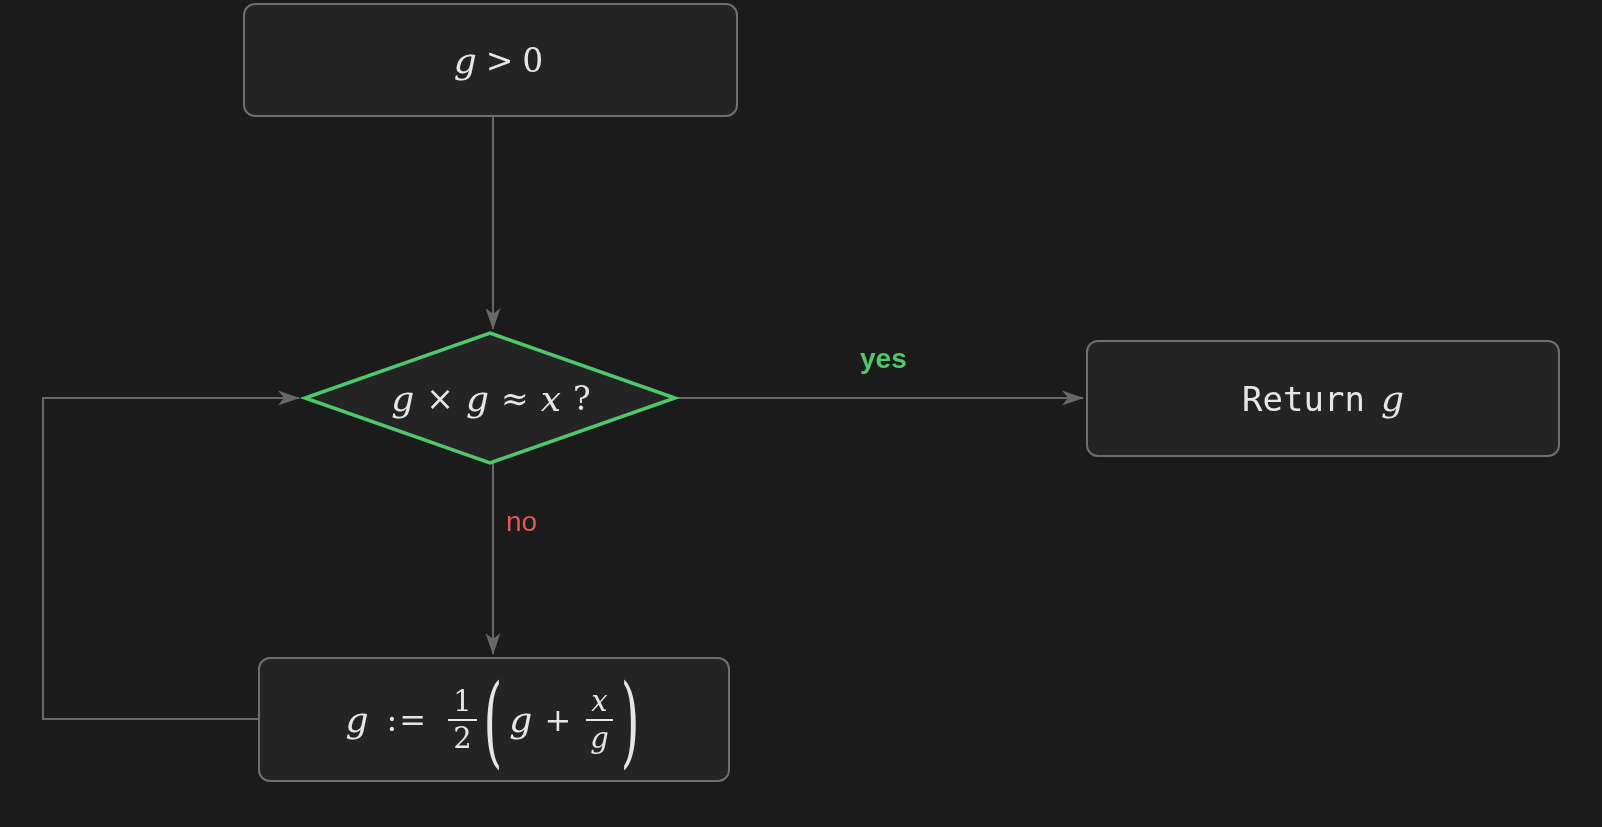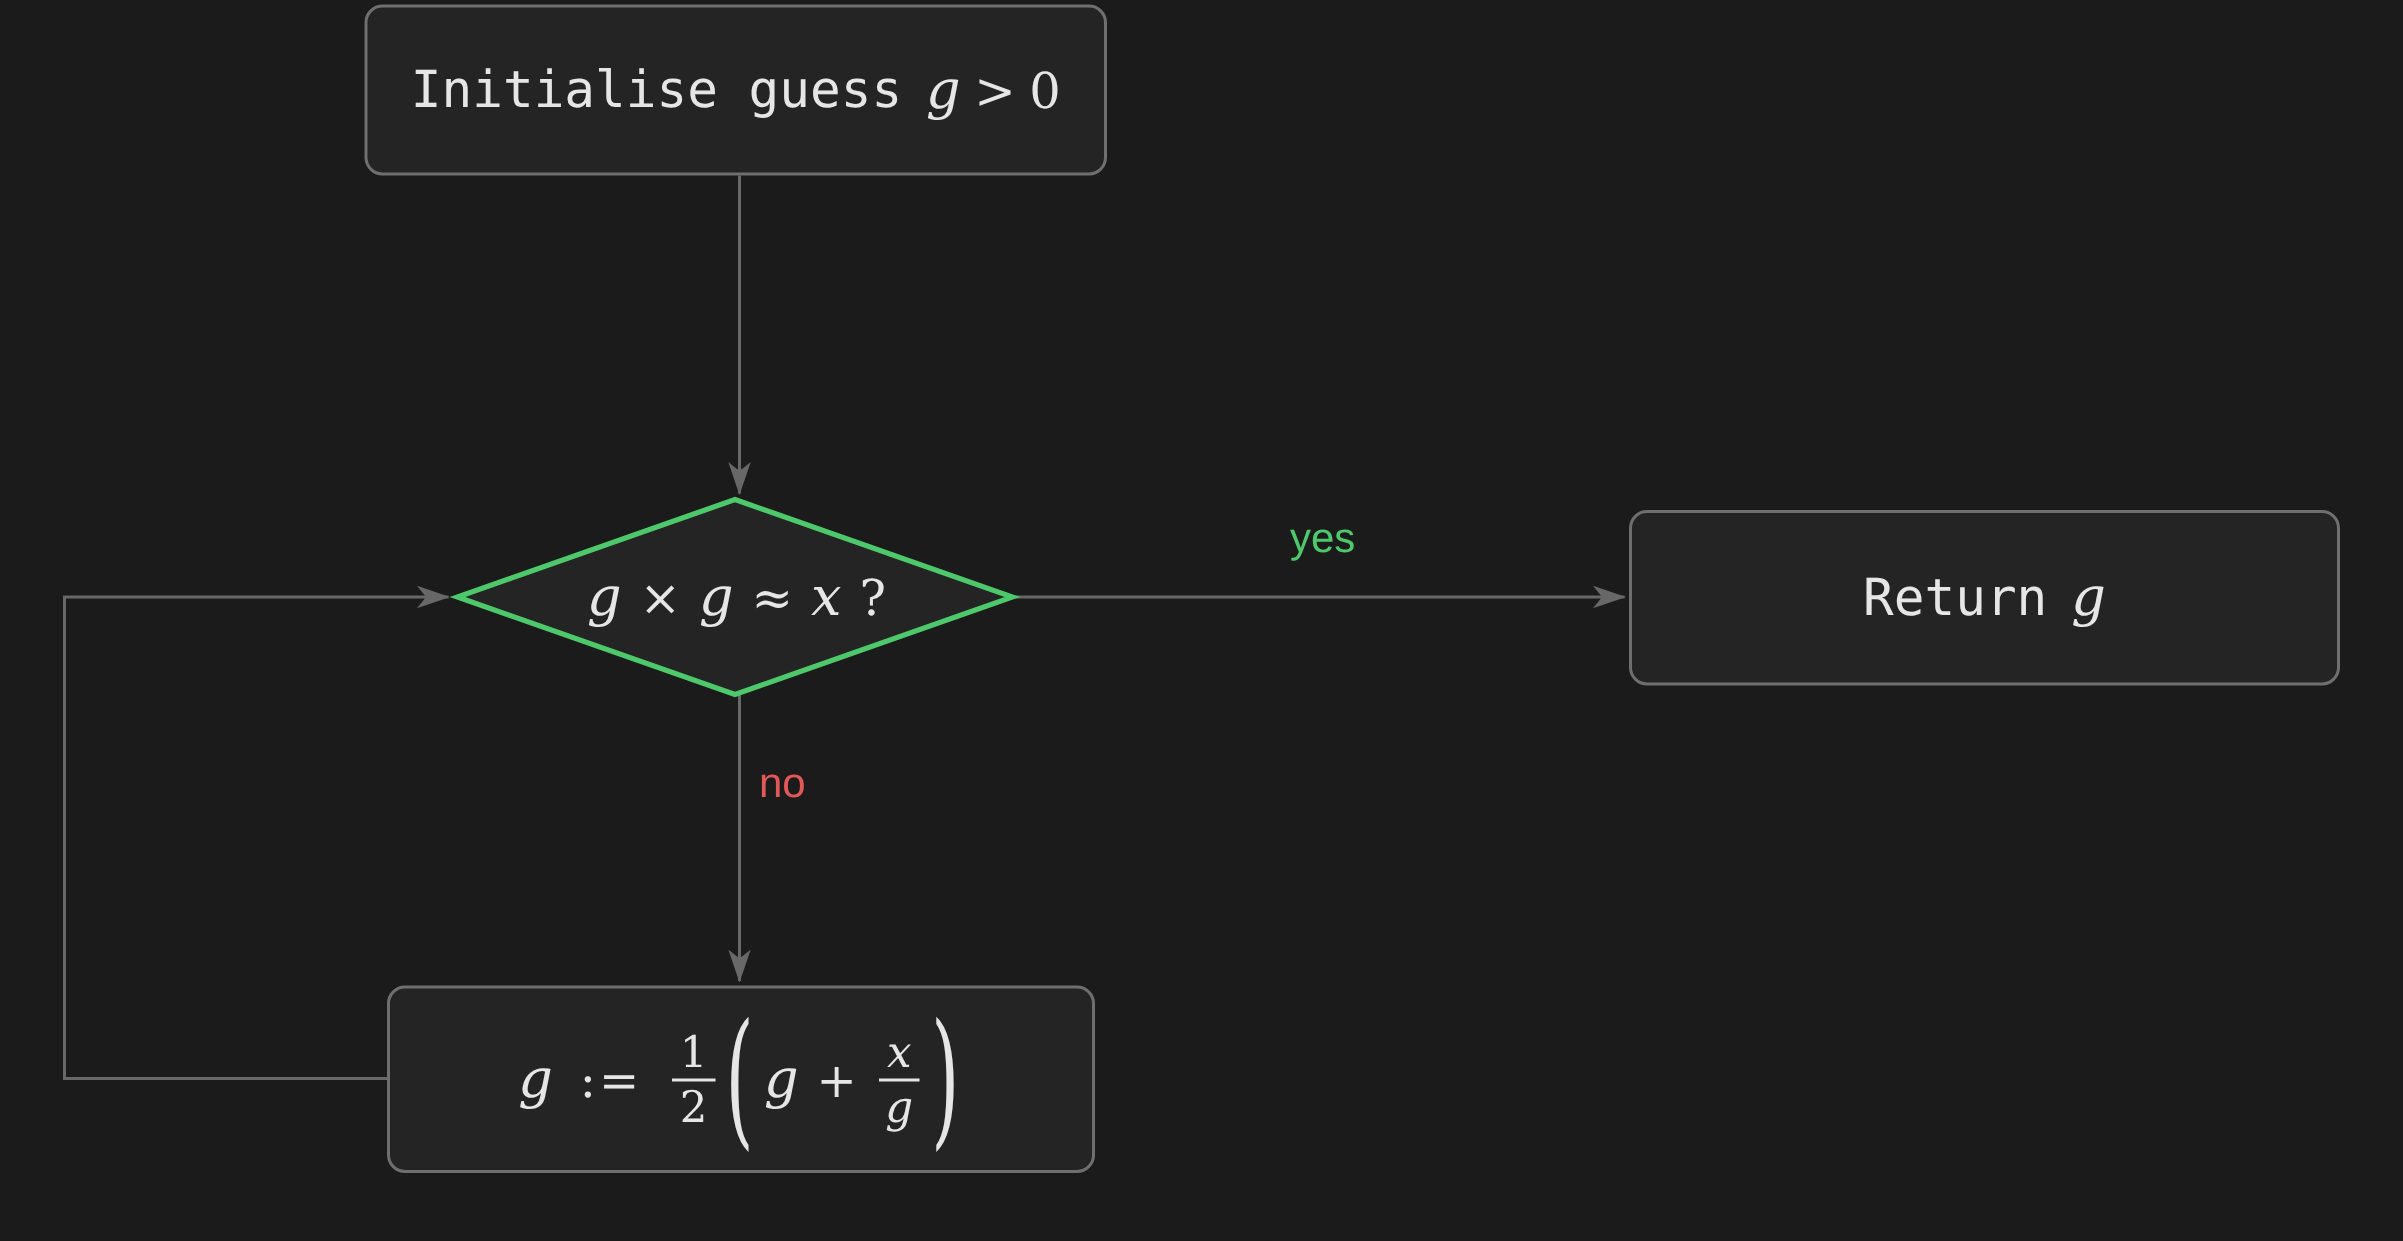--- a/index.html
+++ b/index.html
@@ -42,21 +42,21 @@
   }
   .diamond-label .mvar{margin:0 7px;}
   .diamond-label .mop{margin:0 5px;}
   .q{margin-left:12px;}
 
   .edge-label{
     position:absolute;
     font-family:"Liberation Sans","DejaVu Sans",sans-serif;
     font-size:28px;line-height:1;
   }
-  .edge-label.yes{color:var(--accent-green);}
+  .edge-label.yes{color:var(--accent-green);font-weight:bold;}
   .edge-label.no{color:var(--accent-red);}
 
   
   .formula{display:flex;align-items:center;}
   .assign{font-family:"DejaVu Serif", serif;font-size:32px;margin:0 16px 0 18px;letter-spacing:2px;}
   .frac{display:inline-flex;flex-direction:column;align-items:center;margin:0 4px;}
   .frac .num,.frac .den{
     font-family:"DejaVu Serif", serif;font-size:29px;line-height:1.2;padding:0 5px;
   }
   .frac .num{border-bottom:2px solid var(--text);}
@@ -85,21 +85,20 @@
     <path class="edge" d="M675,398 L1083,398" marker-end="url(#ah)"></path>
 
     <path class="edge" d="M493,463 L493,654" marker-end="url(#ah)"></path>
 
     <path class="edge" d="M258,719 L43,719 L43,398 L299,398" marker-end="url(#ah)"></path>
 
     <polygon class="diamond" points="490,333 675,398 490,463 305,398"></polygon>
   </svg>
 
   <div class="node" style="left:243px;top:3px;width:495px;height:114px;">
-    <span class="mono">Initialise guess</span>
     <span class="mvar" style="margin-left:16px;">g</span>
     <span class="mop" style="margin:0 9px;">&gt;</span>
     <span class="mop">0</span>
   </div>
 
   <div class="diamond-label">
     <span class="mvar">g</span>
     <span class="mop">×</span>
     <span class="mvar">g</span>
     <span class="mop">≈</span>

